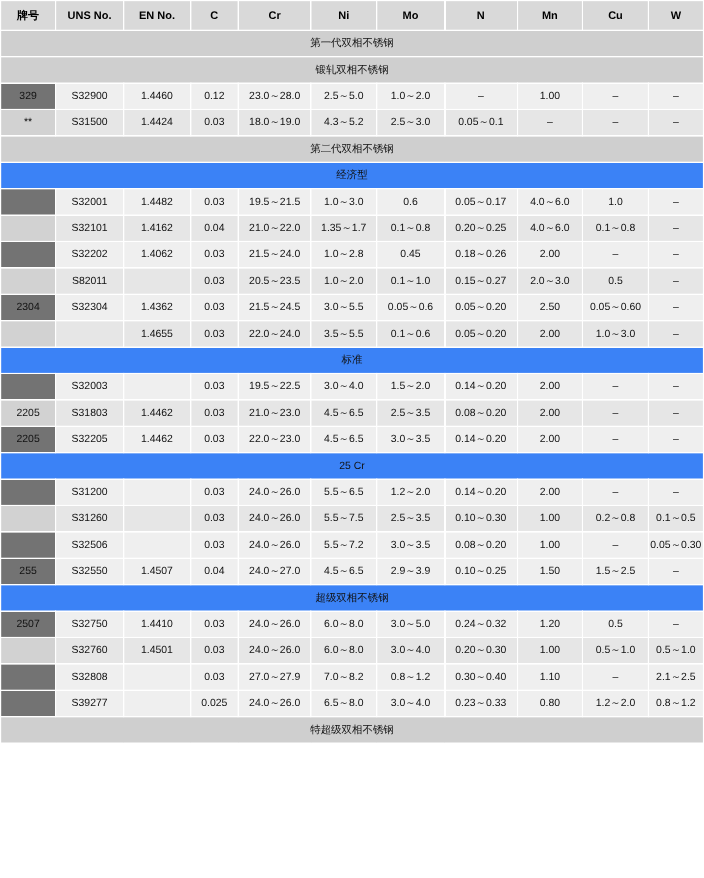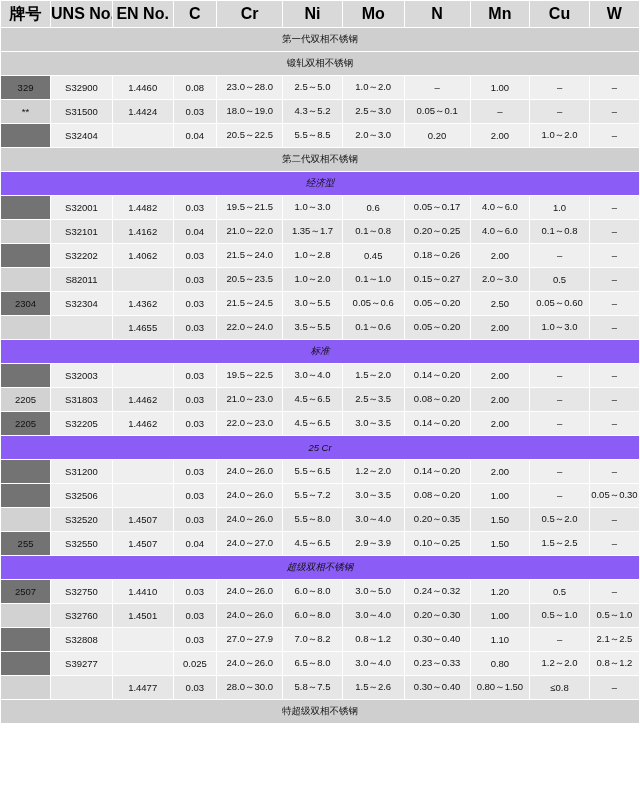--- a/index.html
+++ b/index.html
@@ -25,38 +25,37 @@
     height: 23px;
     color: #111;
     font-weight: normal;
     white-space: nowrap;
     overflow: hidden;
   }
   
   tr.head th {
     background: #d9d9d9;
     font-weight: bold;
-    font-size: 16px;
+    font-size: 10px;
     height: 26px;
     color: #000;
     border-bottom: 1px solid #ffffff;
   }
   
   td.section {
     background: #cfcfcf;
     font-weight: bold;
     font-size: 10.5px;
     height: 24px;
   }
   td.subsection {
-    background: #8b5cf6;
+    background: #3b82f6;
     font-weight: bold;
     font-size: 10.5px;
     height: 22px;
-    font-style: italic;
   }
   
   td.c0 { background: #737373; font-weight: bold; font-size: 10px; }
   td.cell { background: #efefef; }
   tr.alt td.cell { background: #e6e6e6; }
   tr.alt td.c0 { background: #d2d2d2; }
 
   
   col.w0 { width: 47px; }
   col.w1 { width: 58px; }
@@ -106,53 +105,40 @@
       <tr>
         <td colspan="11" class="section">第一代双相不锈钢</td>
       </tr>
       <tr>
         <td colspan="11" class="section">锻轧双相不锈钢</td>
       </tr>
       <tr>
         <td class="c0">329</td>
         <td class="cell">S32900</td>
         <td class="cell">1.4460</td>
-        <td class="cell">0.08</td>
+        <td class="cell">0.12</td>
         <td class="cell">23.0～28.0</td>
         <td class="cell">2.5～5.0</td>
         <td class="cell">1.0～2.0</td>
         <td class="cell">–</td>
         <td class="cell">1.00</td>
         <td class="cell">–</td>
         <td class="cell">–</td>
       </tr>
       <tr class="alt">
         <td class="c0">**</td>
         <td class="cell">S31500</td>
         <td class="cell">1.4424</td>
         <td class="cell">0.03</td>
         <td class="cell">18.0～19.0</td>
         <td class="cell">4.3～5.2</td>
         <td class="cell">2.5～3.0</td>
         <td class="cell">0.05～0.1</td>
         <td class="cell">–</td>
         <td class="cell">–</td>
-        <td class="cell">–</td>
-      </tr>
-      <tr>
-        <td class="c0"></td>
-        <td class="cell">S32404</td>
-        <td class="cell"></td>
-        <td class="cell">0.04</td>
-        <td class="cell">20.5～22.5</td>
-        <td class="cell">5.5～8.5</td>
-        <td class="cell">2.0～3.0</td>
-        <td class="cell">0.20</td>
-        <td class="cell">2.00</td>
-        <td class="cell">1.0～2.0</td>
         <td class="cell">–</td>
       </tr>
       <tr>
         <td colspan="11" class="section">第二代双相不锈钢</td>
       </tr>
       <tr>
         <td colspan="11" class="subsection">经济型</td>
       </tr>
       <tr>
         <td class="c0"></td>
@@ -283,45 +269,45 @@
         <td class="cell"></td>
         <td class="cell">0.03</td>
         <td class="cell">24.0～26.0</td>
         <td class="cell">5.5～6.5</td>
         <td class="cell">1.2～2.0</td>
         <td class="cell">0.14～0.20</td>
         <td class="cell">2.00</td>
         <td class="cell">–</td>
         <td class="cell">–</td>
       </tr>
+      <tr class="alt">
+        <td class="c0"></td>
+        <td class="cell">S31260</td>
+        <td class="cell"></td>
+        <td class="cell">0.03</td>
+        <td class="cell">24.0～26.0</td>
+        <td class="cell">5.5～7.5</td>
+        <td class="cell">2.5～3.5</td>
+        <td class="cell">0.10～0.30</td>
+        <td class="cell">1.00</td>
+        <td class="cell">0.2～0.8</td>
+        <td class="cell">0.1～0.5</td>
+      </tr>
       <tr>
         <td class="c0"></td>
         <td class="cell">S32506</td>
         <td class="cell"></td>
         <td class="cell">0.03</td>
         <td class="cell">24.0～26.0</td>
         <td class="cell">5.5～7.2</td>
         <td class="cell">3.0～3.5</td>
         <td class="cell">0.08～0.20</td>
         <td class="cell">1.00</td>
         <td class="cell">–</td>
         <td class="cell">0.05～0.30</td>
-      </tr>
-      <tr class="alt">
-        <td class="c0"></td>
-        <td class="cell">S32520</td>
-        <td class="cell">1.4507</td>
-        <td class="cell">0.03</td>
-        <td class="cell">24.0～26.0</td>
-        <td class="cell">5.5～8.0</td>
-        <td class="cell">3.0～4.0</td>
-        <td class="cell">0.20～0.35</td>
-        <td class="cell">1.50</td>
-        <td class="cell">0.5～2.0</td>
-        <td class="cell">–</td>
       </tr>
       <tr>
         <td class="c0">255</td>
         <td class="cell">S32550</td>
         <td class="cell">1.4507</td>
         <td class="cell">0.04</td>
         <td class="cell">24.0～27.0</td>
         <td class="cell">4.5～6.5</td>
         <td class="cell">2.9～3.9</td>
         <td class="cell">0.10～0.25</td>
@@ -377,30 +363,17 @@
         <td class="cell"></td>
         <td class="cell">0.025</td>
         <td class="cell">24.0～26.0</td>
         <td class="cell">6.5～8.0</td>
         <td class="cell">3.0～4.0</td>
         <td class="cell">0.23～0.33</td>
         <td class="cell">0.80</td>
         <td class="cell">1.2～2.0</td>
         <td class="cell">0.8～1.2</td>
       </tr>
-      <tr class="alt">
-        <td class="c0"></td>
-        <td class="cell"></td>
-        <td class="cell">1.4477</td>
-        <td class="cell">0.03</td>
-        <td class="cell">28.0～30.0</td>
-        <td class="cell">5.8～7.5</td>
-        <td class="cell">1.5～2.6</td>
-        <td class="cell">0.30～0.40</td>
-        <td class="cell">0.80～1.50</td>
-        <td class="cell">≤0.8</td>
-        <td class="cell">–</td>
-      </tr>
       <tr>
         <td colspan="11" class="section">特超级双相不锈钢</td>
       </tr>
     </tbody>
 </table>
 
 </body></html>

